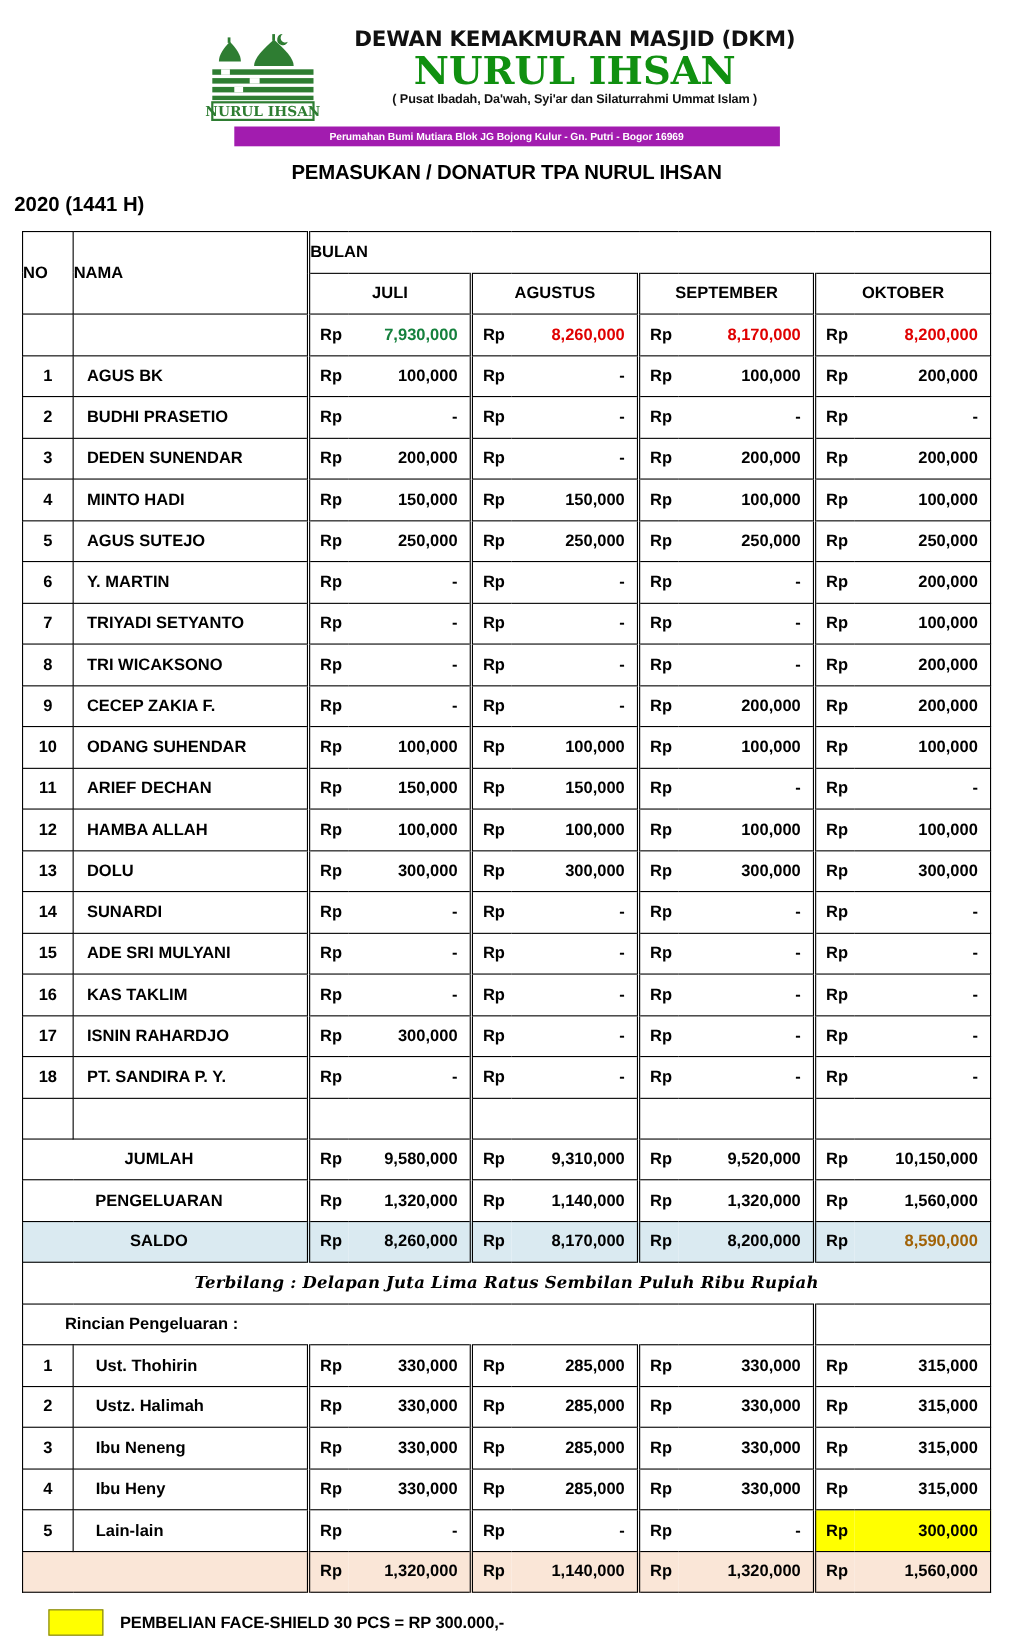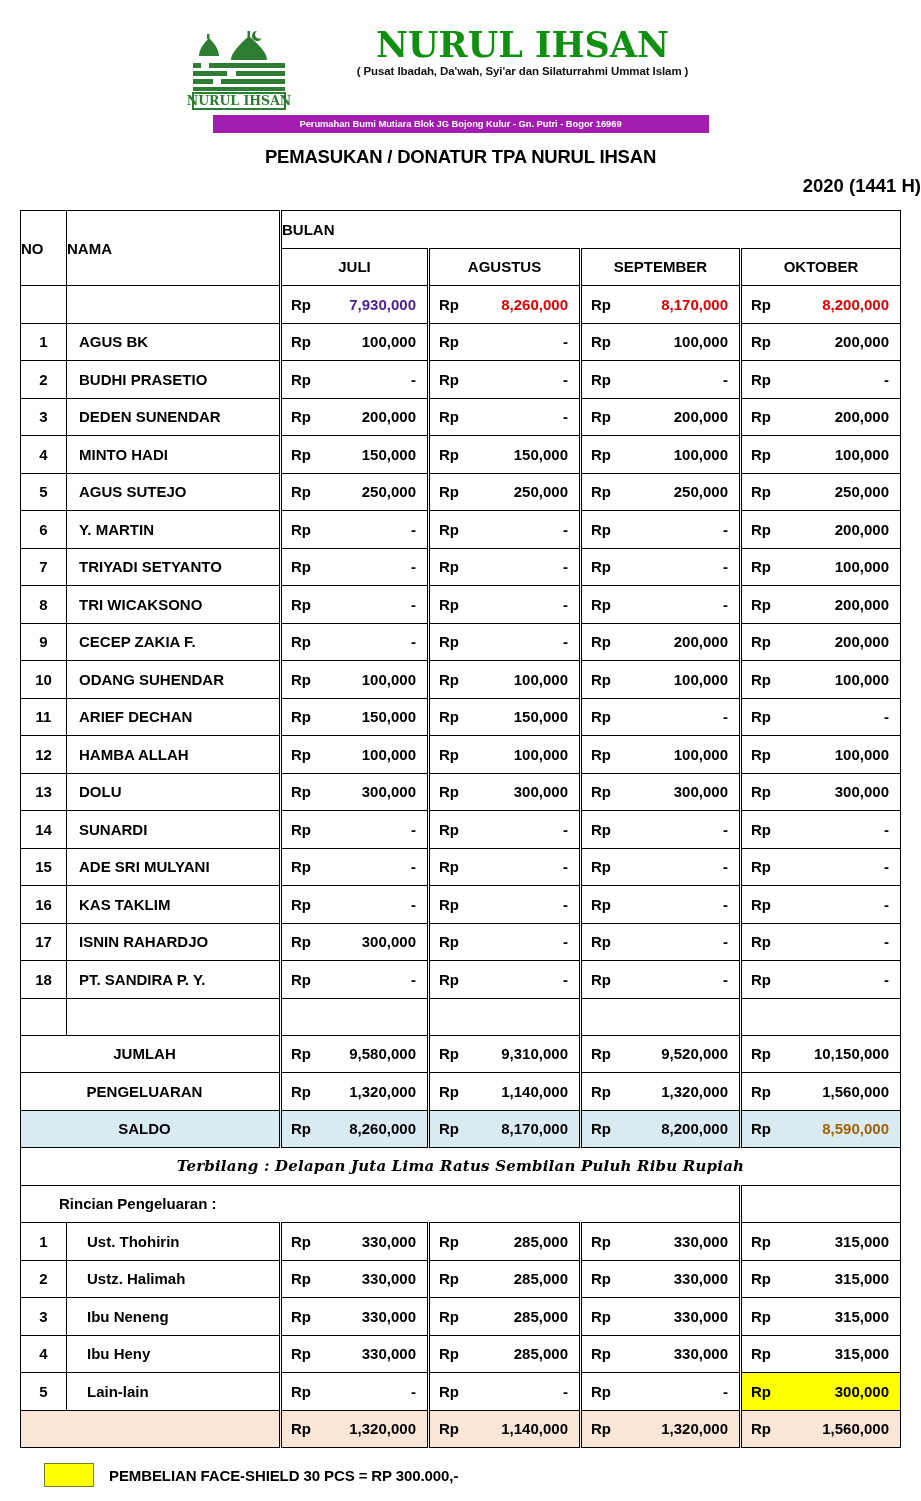--- a/index.html
+++ b/index.html
@@ -74,21 +74,21 @@
 
   
   .doc-title {
     text-align: center;
     font-size: 18.5px;
     font-weight: bold;
     letter-spacing: -0.2px;
     margin-top: 13px;
   }
   .doc-subtitle {
-    text-align: right;
+    text-align: left;
     font-size: 18.5px;
     font-weight: bold;
     margin-top: 7px;
     margin-left: 13px;
   }
 
   
   table.sheet {
     border-collapse: collapse;
     width: 880px;
@@ -198,20 +198,21 @@
           <rect x="18" y="37" width="8" height="5" fill="#ffffff"></rect>
           <rect x="44" y="45" width="9" height="5" fill="#ffffff"></rect>
           <rect x="30" y="53" width="8" height="5" fill="#ffffff"></rect>
 
           <rect x="10" y="67" width="92" height="16" fill="none" stroke="#2e7d32" stroke-width="2"></rect>
           <text x="56" y="79" font-family="DejaVu Serif, serif" font-size="12.5" font-weight="bold" fill="#2e7d32" text-anchor="middle">NURUL IHSAN</text>
         </svg>
       </div>
 
       <div class="lh-text">
+        <div class="org-line1">DEWAN KEMAKMURAN MASJID (DKM)</div>
         <div class="org-line2">NURUL IHSAN</div>
         <div class="org-tagline">( Pusat Ibadah, Da'wah, Syi'ar  dan Silaturrahmi Ummat Islam )</div>
       </div>
     </div>
   </div>
   <div class="addr-bar">Perumahan Bumi Mutiara Blok JG Bojong Kulur - Gn. Putri - Bogor 16969</div>
 
   <div class="doc-title">PEMASUKAN / DONATUR TPA NURUL IHSAN</div>
   <div class="doc-subtitle">2020 (1441 H)</div>
 
@@ -237,21 +238,21 @@
         <tr>
           <td class="h-month colsep" colspan="2">JULI</td>
           <td class="h-month colsep" colspan="2">AGUSTUS</td>
           <td class="h-month colsep" colspan="2">SEPTEMBER</td>
           <td class="h-month colsep" colspan="2">OKTOBER</td>
         </tr>
         <tr>
           <td class="c-no"></td>
           <td class="c-nama"></td>
           <td class="c-rp colsep">Rp</td>
-          <td class="c-val" style="color:#4c1d95">7,930,000</td>
+          <td class="c-val" style="color:#15803d">7,930,000</td>
           <td class="c-rp colsep">Rp</td>
           <td class="c-val" style="color:#e00000">8,260,000</td>
           <td class="c-rp colsep">Rp</td>
           <td class="c-val" style="color:#e00000">8,170,000</td>
           <td class="c-rp colsep">Rp</td>
           <td class="c-val" style="color:#e00000">8,200,000</td>
         </tr>
         <tr>
           <td class="c-no">1</td>
           <td class="c-nama">AGUS BK</td>

